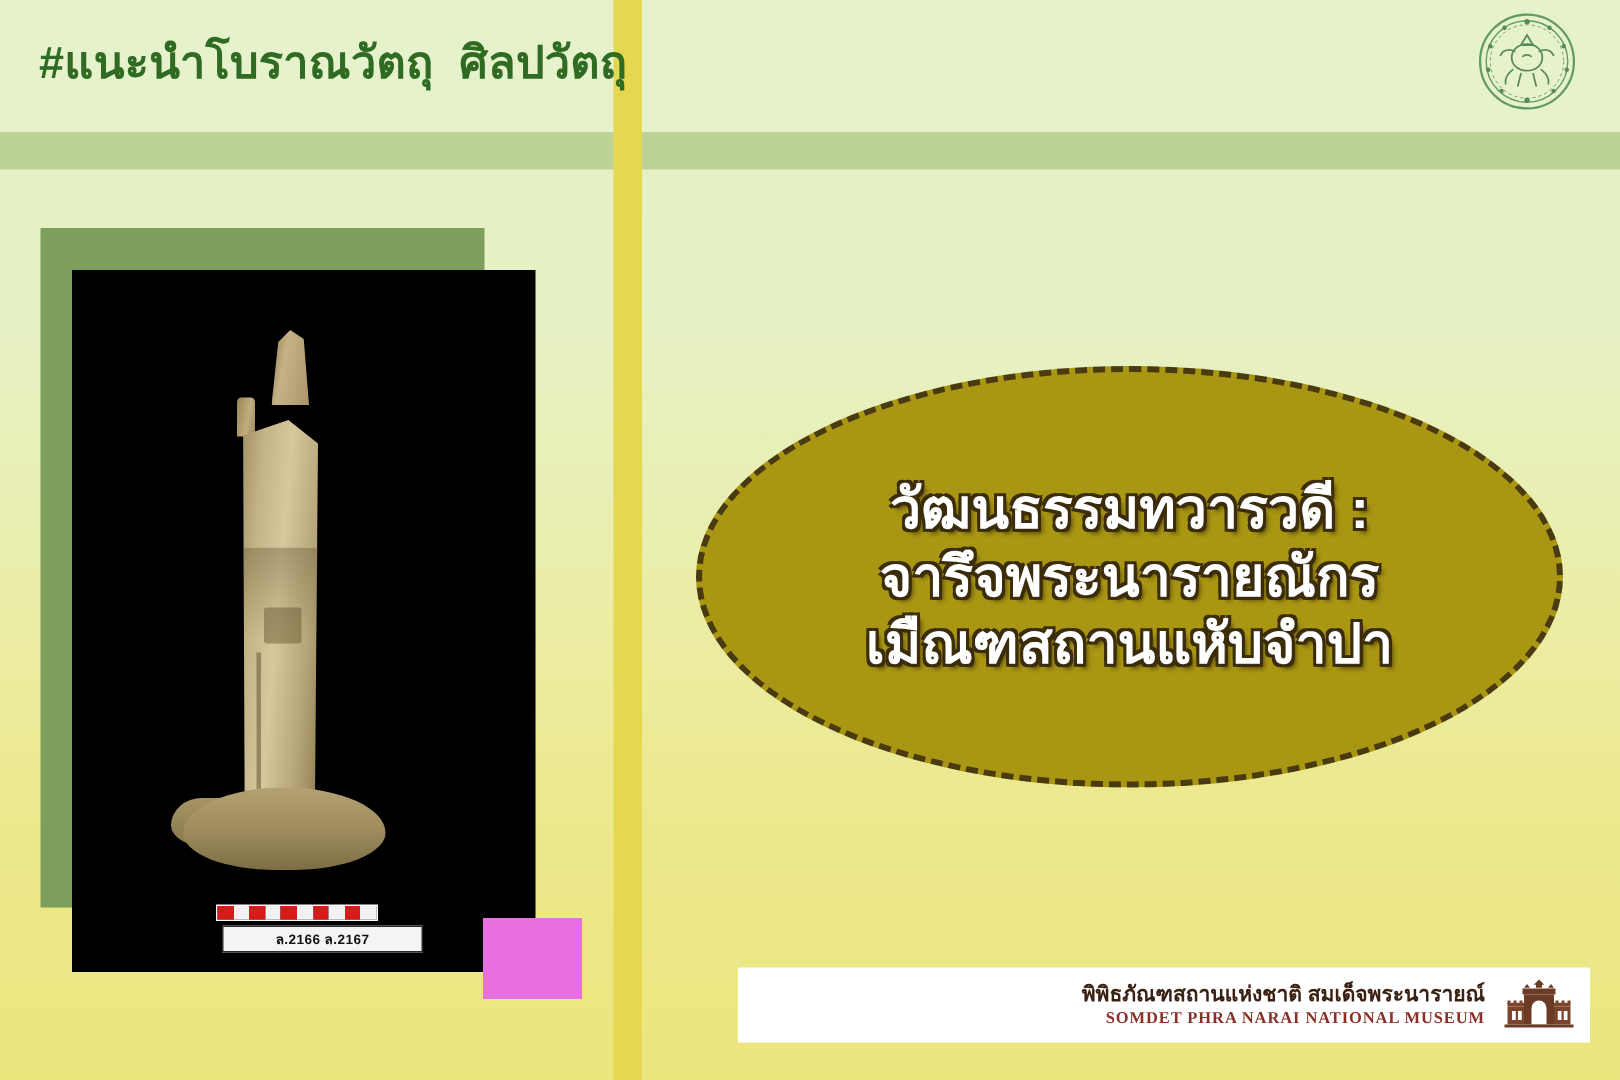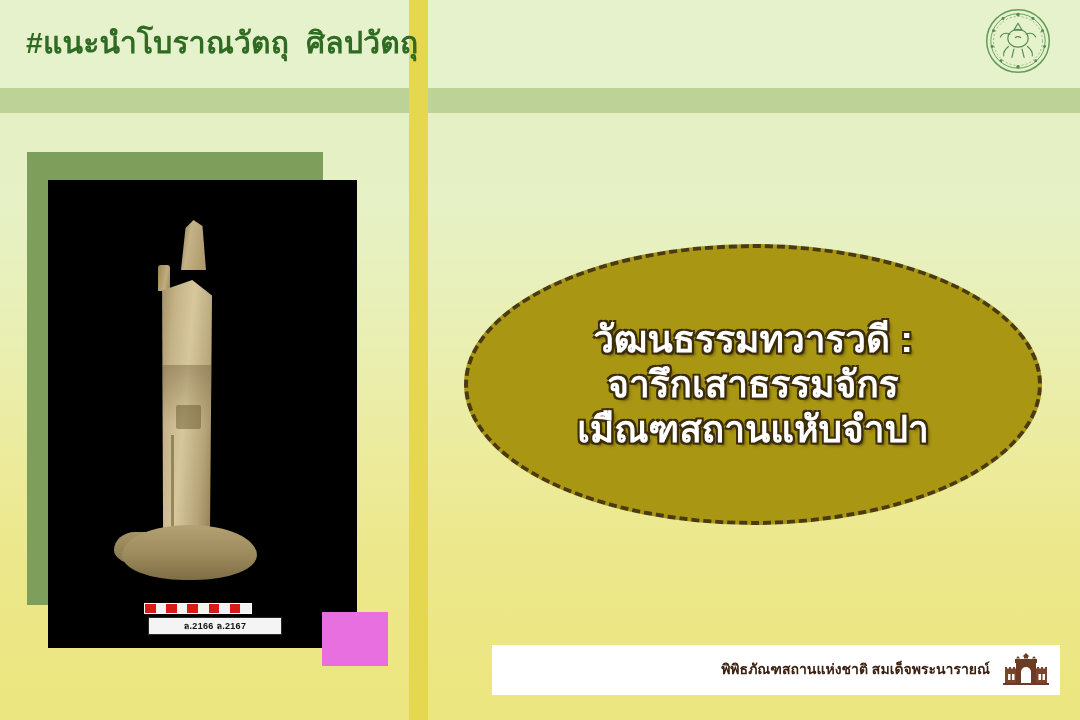--- a/index.html
+++ b/index.html
@@ -375,27 +375,28 @@
     </div>
     <div class="scale-label">ล.2166 ล.2167</div>
   </div>
 
   <div class="magenta-square"></div>
 
   <div class="yellow-stripe"></div>
 
   <div class="title-ellipse">
     <div class="title-line">วัฒนธรรมทวารวดี :</div>
-    <div class="title-line">จารึกเสาธรรมจักร</div>
+    <div class="title-line">จารึจพระนารายณักร</div>
     <div class="title-line">เมืณฑสถานแหับจำปา</div>
   </div>
 
   <div class="museum-banner">
     <div class="museum-text">
       <div class="museum-name-th">พิพิธภัณฑสถานแห่งชาติ สมเด็จพระนารายณ์</div>
+      <div class="museum-name-en">SOMDET PHRA NARAI NATIONAL MUSEUM</div>
     </div>
     <svg class="gate-icon" viewBox="0 0 104 72">
       <g fill="#6b3b26">
         <path d="M52 2 l7 7 l-14 0 z"></path>
         <rect x="48" y="8" width="8" height="5"></rect>
         <path d="M30 14 h44 v8 h-44 z"></path>
         <path d="M32 22 h40 v40 h-40 z"></path>
         <path d="M36 8 l4 5 h-8 z"></path>
         <path d="M68 8 l4 5 h-8 z"></path>
       </g>

